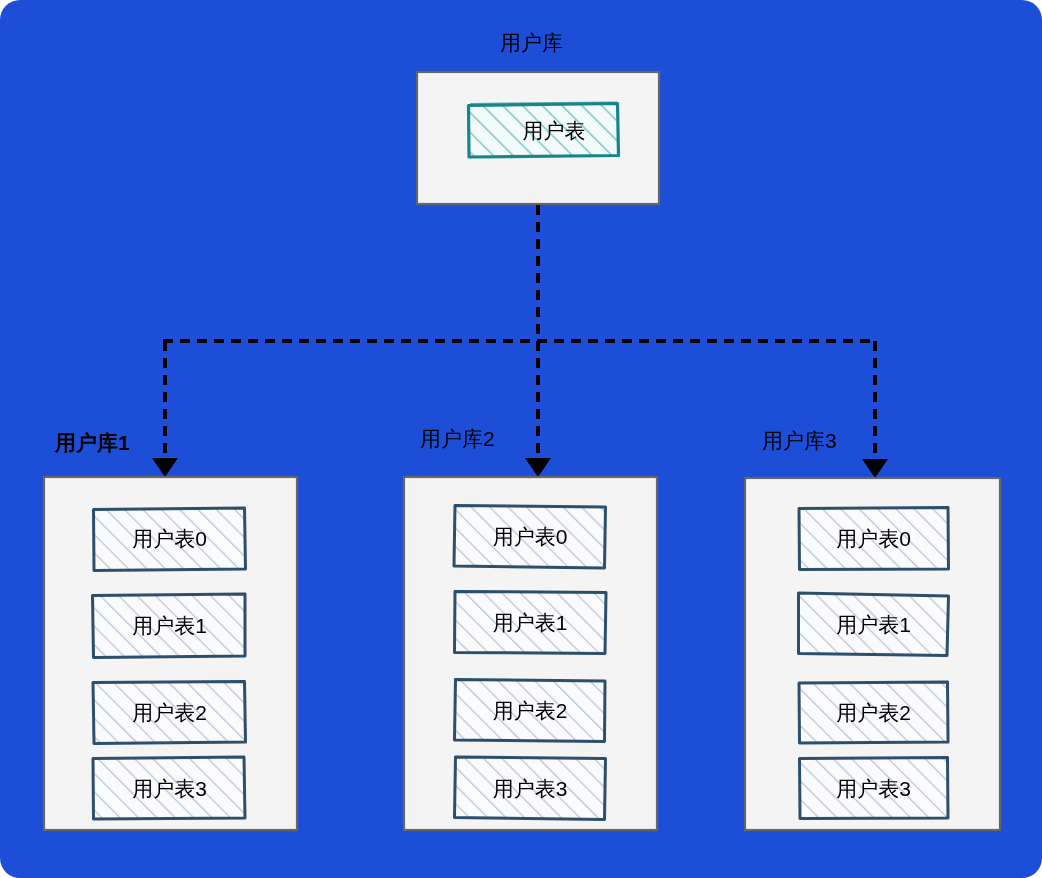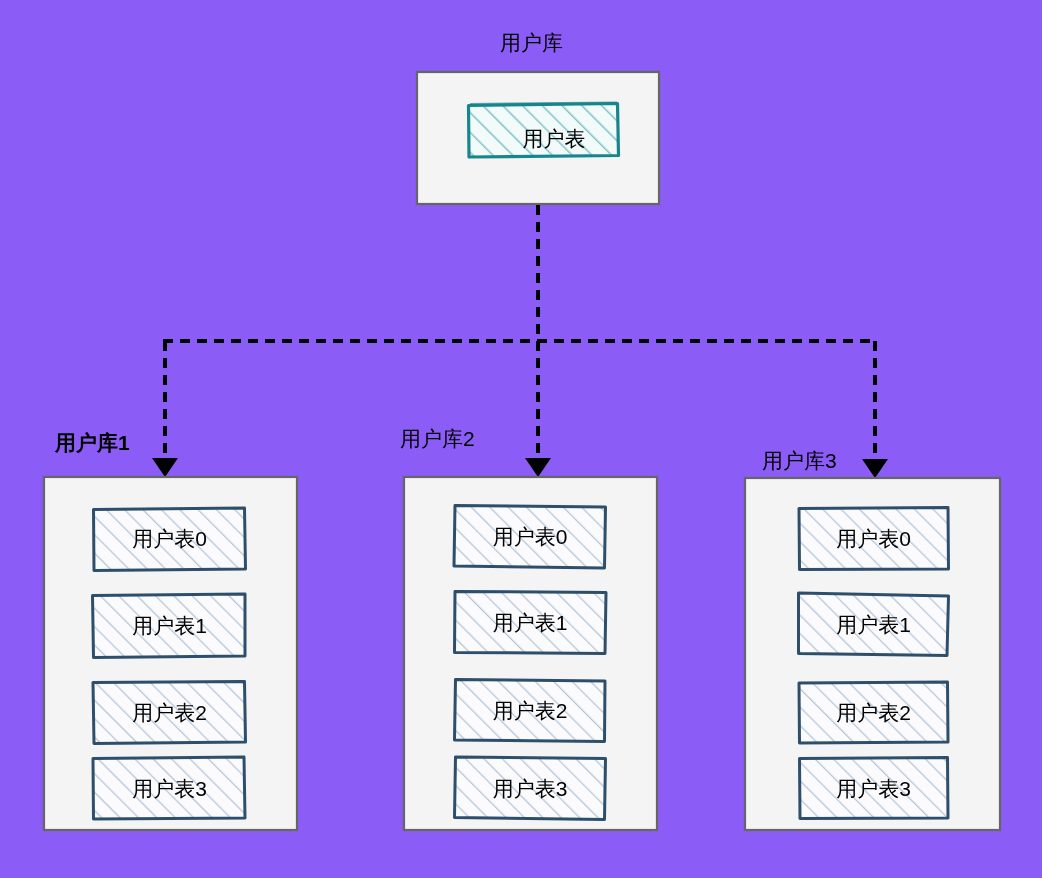--- a/index.html
+++ b/index.html
@@ -7,22 +7,23 @@
     padding: 0;
     background: #ffffff;
   }
   body {
     font-family: "Liberation Sans", "DejaVu Sans", sans-serif;
   }
   #canvas {
     position: relative;
     width: 1042px;
     height: 878px;
-    background: #8b5cf6;
+    background: #1d4ed8;
     overflow: hidden;
+    border-radius: 20px;
   }
   .svg-layer {
     position: absolute;
     left: 0;
     top: 0;
     width: 1042px;
     height: 878px;
   }
   .label {
     position: absolute;
@@ -118,33 +119,33 @@
     <g>
       <path d="M799.0,508.5 L948.0,507.5 L948.5,569.0 L799.5,569.5 Z" fill="url(#hatch-blue)" stroke="#2d4f6c" stroke-width="3" stroke-linejoin="round"></path>
       <path d="M798.5,593.0 L948.5,596.0 L947.0,655.5 L798.5,653.5 Z" fill="url(#hatch-blue)" stroke="#2d4f6c" stroke-width="3" stroke-linejoin="round"></path>
       <path d="M799.0,683.0 L947.5,682.0 L948.0,742.0 L799.5,743.0 Z" fill="url(#hatch-blue)" stroke="#2d4f6c" stroke-width="3" stroke-linejoin="round"></path>
       <path d="M799.5,758.5 L947.5,757.5 L948.0,818.0 L800.0,818.5 Z" fill="url(#hatch-blue)" stroke="#2d4f6c" stroke-width="3" stroke-linejoin="round"></path>
     </g>
   </svg>
 
   <div class="label" style="left:500px; top:32px;">用户库</div>
 
-  <div class="node-text" style="left:468px; top:128px; width:172px;">用户表</div>
+  <div class="node-text" style="left:468px; top:120px; width:172px;">用户表</div>
 
   <div class="label" style="left:55px; top:432px;font-weight:bold;">用户库1</div>
   <div class="node-text" style="left:94px; top:528px; width:151px;">用户表0</div>
   <div class="node-text" style="left:94px; top:615px; width:151px;">用户表1</div>
   <div class="node-text" style="left:94px; top:702px; width:151px;">用户表2</div>
   <div class="node-text" style="left:94px; top:778px; width:151px;">用户表3</div>
 
-  <div class="label" style="left:400px; top:428px;">用户库2</div>
+  <div class="label" style="left:420px; top:428px;">用户库2</div>
   <div class="node-text" style="left:455px; top:526px; width:150px;">用户表0</div>
   <div class="node-text" style="left:455px; top:612px; width:150px;">用户表1</div>
   <div class="node-text" style="left:455px; top:700px; width:150px;">用户表2</div>
   <div class="node-text" style="left:455px; top:778px; width:150px;">用户表3</div>
 
-  <div class="label" style="left:762px; top:430px;margin-top:20px;">用户库3</div>
+  <div class="label" style="left:762px; top:430px;">用户库3</div>
   <div class="node-text" style="left:799px; top:528px; width:149px;">用户表0</div>
   <div class="node-text" style="left:799px; top:614px; width:149px;">用户表1</div>
   <div class="node-text" style="left:799px; top:702px; width:149px;">用户表2</div>
   <div class="node-text" style="left:799px; top:778px; width:149px;">用户表3</div>
 
 </div>
 
 </body></html>

